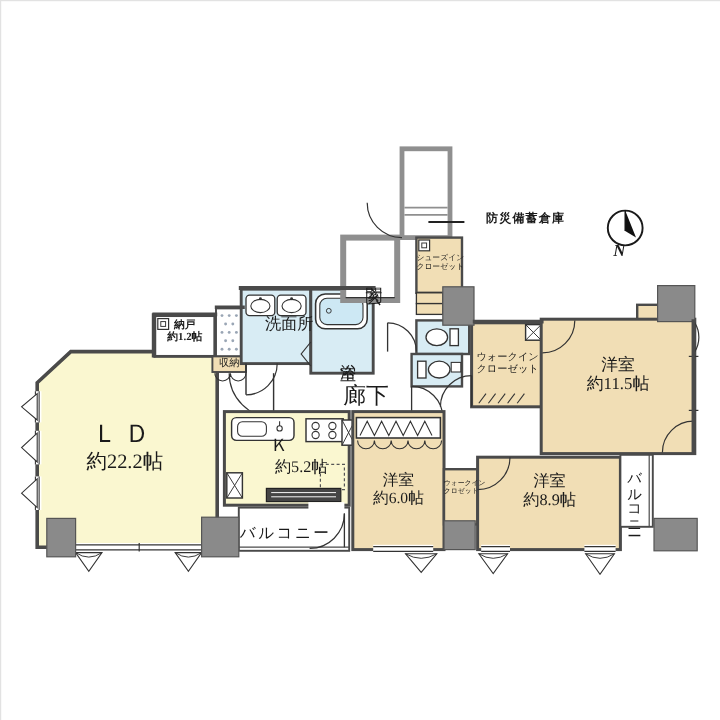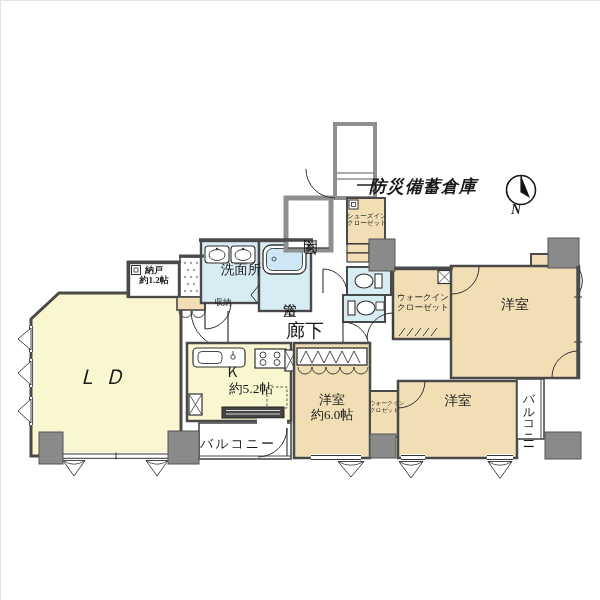--- a/index.html
+++ b/index.html
@@ -10,46 +10,46 @@
   html,body{margin:0;padding:0;background:#fff;}
   .stage{position:relative;width:600px;height:600px;background:#fff;border:1px solid #e2e2e2;
          font-family:"Liberation Serif","DejaVu Serif",serif;overflow:hidden;}
   .stage svg{position:absolute;left:0;top:0;}
   
   .f-yellow{fill:var(--room-yellow);} .f-tan{fill:var(--room-tan);} .f-blue{fill:var(--room-blue);}
   .f-pillar{fill:var(--pillar-gray);} .f-white{fill:#ffffff;} .f-tub{fill:var(--tub-blue);}
   
   .lbl{position:absolute;color:#1a1a1a;text-align:center;line-height:1.15;white-space:nowrap;}
   .vert{writing-mode:vertical-rl;}
-  #lbl-ld{left:40px;top:364px;width:126px;font-style:italic;}
+  #lbl-ld{left:40px;top:348px;width:126px;}
   #lbl-ld .name{font-size:21px;letter-spacing:6px;display:block;}
   #lbl-ld .size{font-size:17px;display:block;margin-top:2px;}
   #lbl-k{left:189px;top:363px;width:86px;}
   #lbl-k .name{font-size:15px;display:block;}
   #lbl-k .size{font-size:13.5px;display:block;margin-left:36px;}
   #lbl-y60{left:293px;top:392px;width:76px;font-size:13px;}
   #lbl-y60 span,#lbl-y89 span,#lbl-y115 span{display:block;}
   #lbl-y89{left:398px;top:392px;width:118px;font-size:13.5px;}
   #lbl-y115{left:450px;top:296px;width:128px;font-size:14px;}
   #lbl-wic{left:392px;top:292px;width:60px;font-size:8.5px;}
   #lbl-wic span{display:block;}
   #lbl-wic-s{left:368px;top:399px;width:30px;font-size:6px;transform:scale(.95);}
   #lbl-wic-s span{display:block;}
   #lbl-shoes{left:346px;top:211px;width:38px;font-size:6.5px;}
   #lbl-shoes span{display:block;}
   #lbl-nando{left:128px;top:264px;width:50px;font-size:9px;font-weight:bold;}
   #lbl-nando span{display:block;}
-  #lbl-shuno{left:176px;top:297px;width:28px;font-size:8.5px;padding-left:32px;}
+  #lbl-shuno{left:176px;top:297px;width:28px;font-size:8.5px;}
   #lbl-senmen{left:200px;top:261px;width:80px;font-size:13.5px;}
   #lbl-yoku{left:281px;top:272px;height:40px;font-size:13.5px;}
   #lbl-genkan{left:301px;top:206px;height:44px;font-size:14px;}
   #lbl-rouka{left:284px;top:319px;width:40px;font-size:19px;}
   #lbl-balc-s{left:185px;top:436px;width:104px;font-size:13px;letter-spacing:2px;}
   #lbl-balc-e{left:520px;top:379px;height:64px;font-size:12px;}
-  #lbl-bousai{left:368px;top:176px;font-size:17px;font-weight:bold;letter-spacing:1px;text-align:left;font-style:italic;}
+  #lbl-bousai{left:404px;top:176px;font-size:10px;font-weight:bold;letter-spacing:1px;text-align:left;}
   #lbl-n{left:510px;top:201px;font-size:14px;font-style:italic;font-weight:bold;font-family:"Liberation Serif",serif;}
 </style>
 </head>
 <body>
 
 <div class="stage">
 <svg width="600" height="600" viewBox="0 0 600 600">
 
   <g>
     <rect x="334" y="123" width="40" height="74" class="f-white" stroke="var(--wall-gray)" stroke-width="4"></rect>
@@ -310,34 +310,37 @@
     <line x1="576.8" y1="265" x2="576.8" y2="377" stroke-width="3"></line>
     <line x1="393" y1="267" x2="452" y2="267" stroke-width="3"></line>
   </g>
 </svg>
 
   <div class="lbl" id="lbl-bousai">防災備蓄倉庫</div>
   <div class="lbl" id="lbl-n">N</div>
 
   <div class="lbl" id="lbl-ld">
     <span class="name">ＬＤ</span>
+    <span class="size">約22.2帖</span>
   </div>
   <div class="lbl" id="lbl-k">
     <span class="name">Ｋ</span>
     <span class="size">約5.2帖</span>
   </div>
   <div class="lbl" id="lbl-y60">
     <span>洋室</span>
     <span>約6.0帖</span>
   </div>
   <div class="lbl" id="lbl-y89">
     <span>洋室</span>
+    <span>約8.9帖</span>
   </div>
   <div class="lbl" id="lbl-y115">
     <span>洋室</span>
+    <span>約11.5帖</span>
   </div>
   <div class="lbl" id="lbl-wic">
     <span>ウォークイン</span>
     <span>クローゼット</span>
   </div>
   <div class="lbl" id="lbl-wic-s">
     <span>ウォークイン</span>
     <span>クロゼット</span>
   </div>
   <div class="lbl" id="lbl-shoes">

